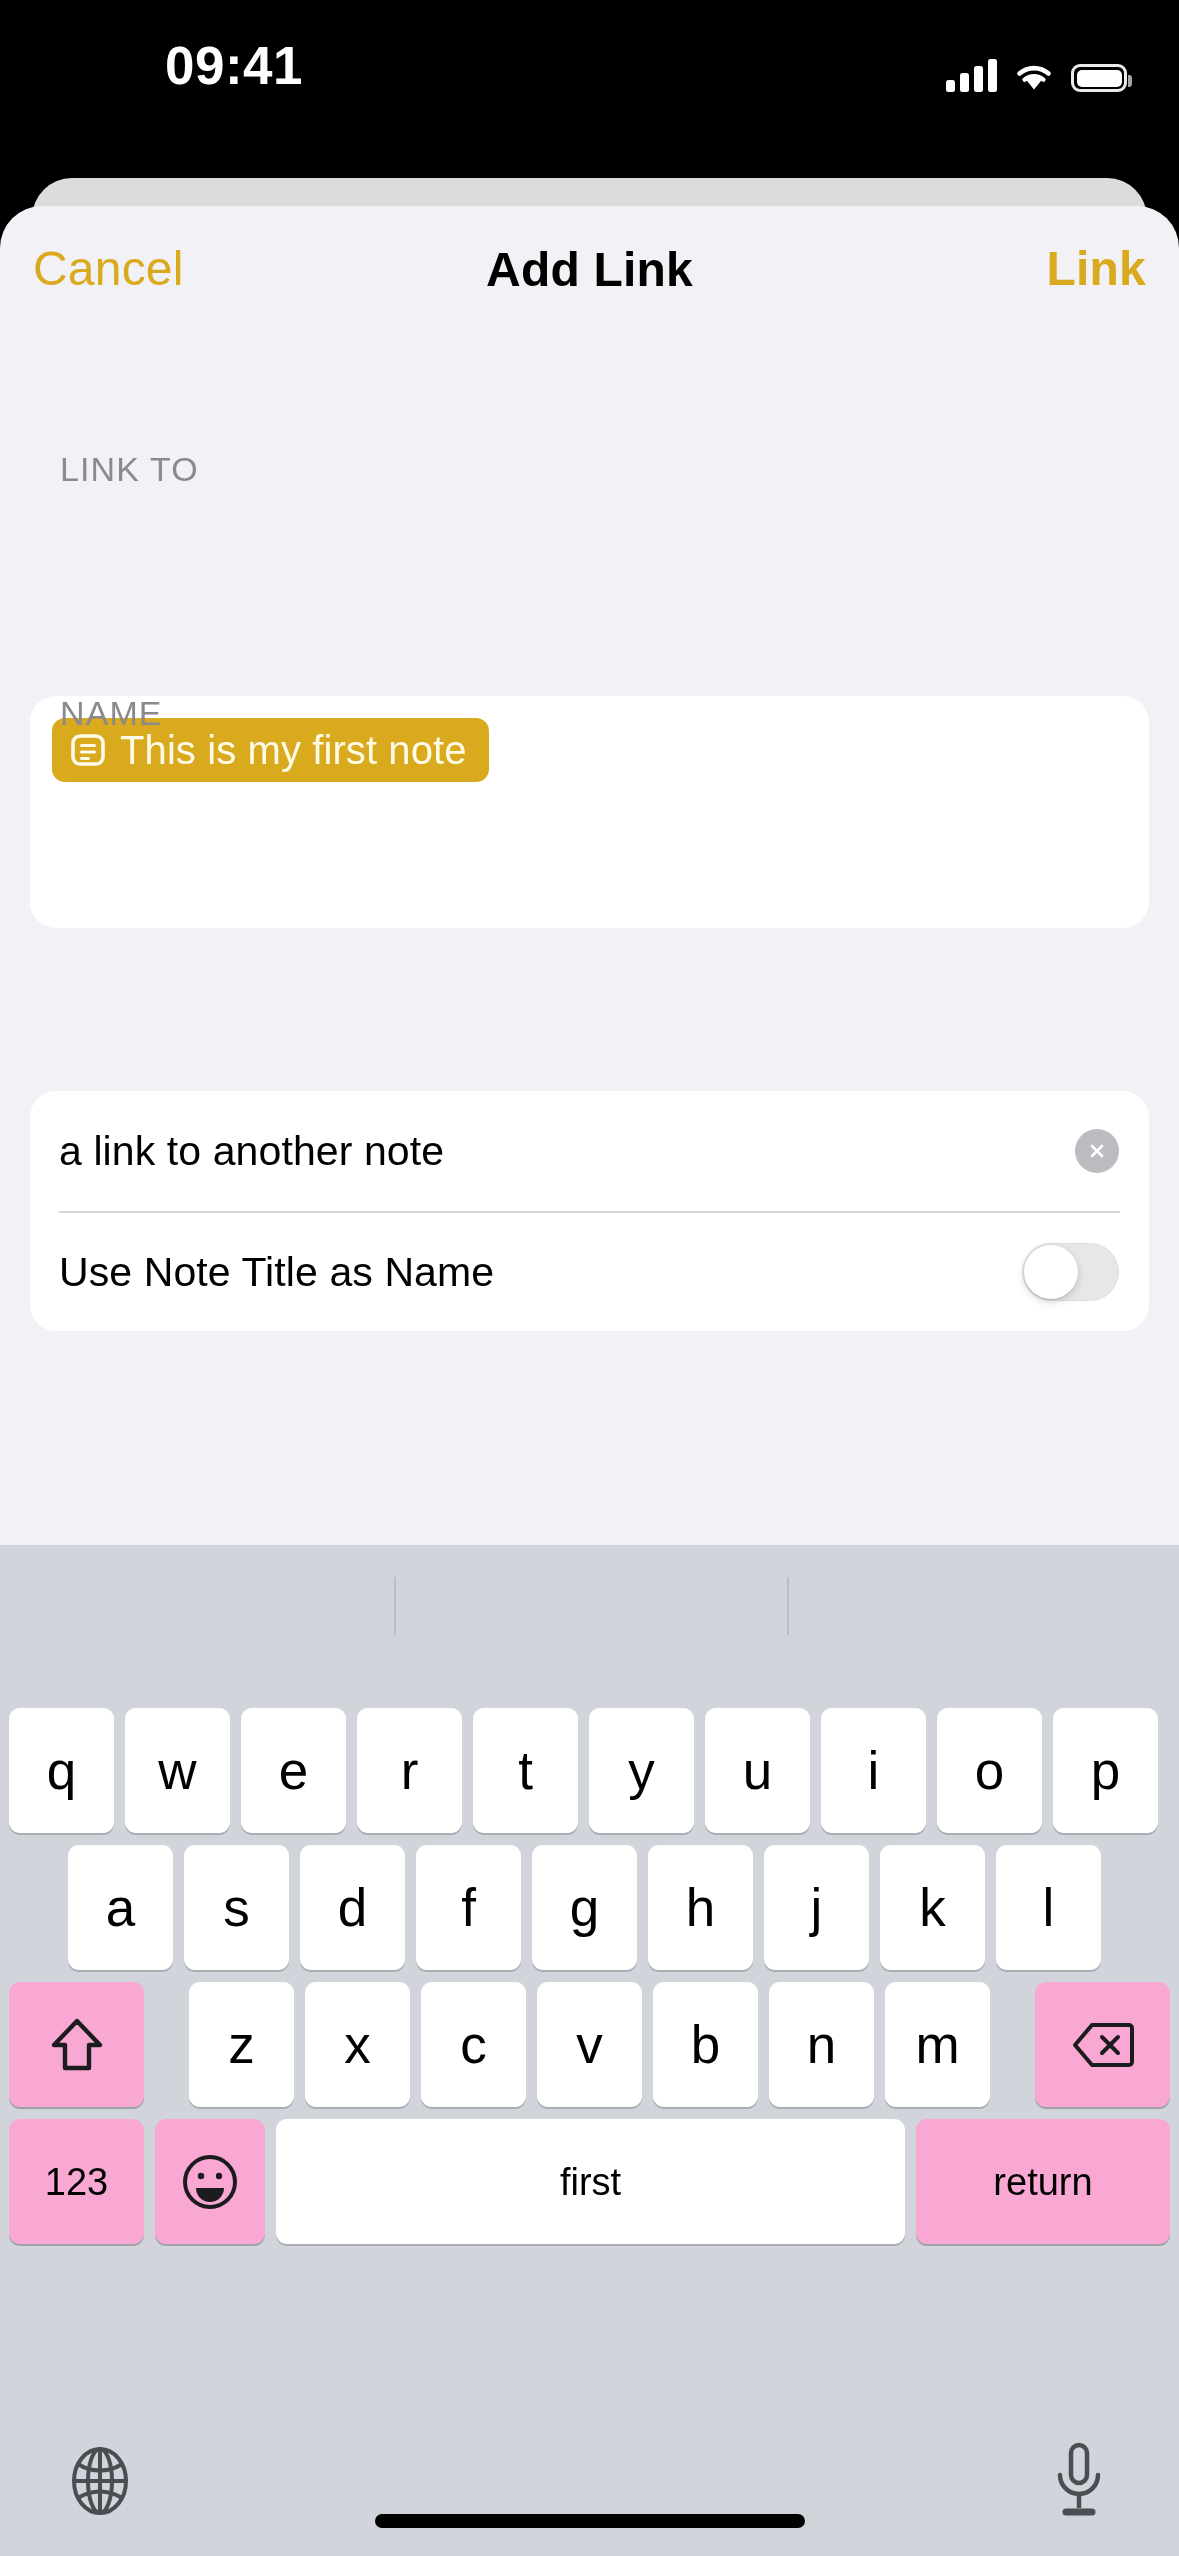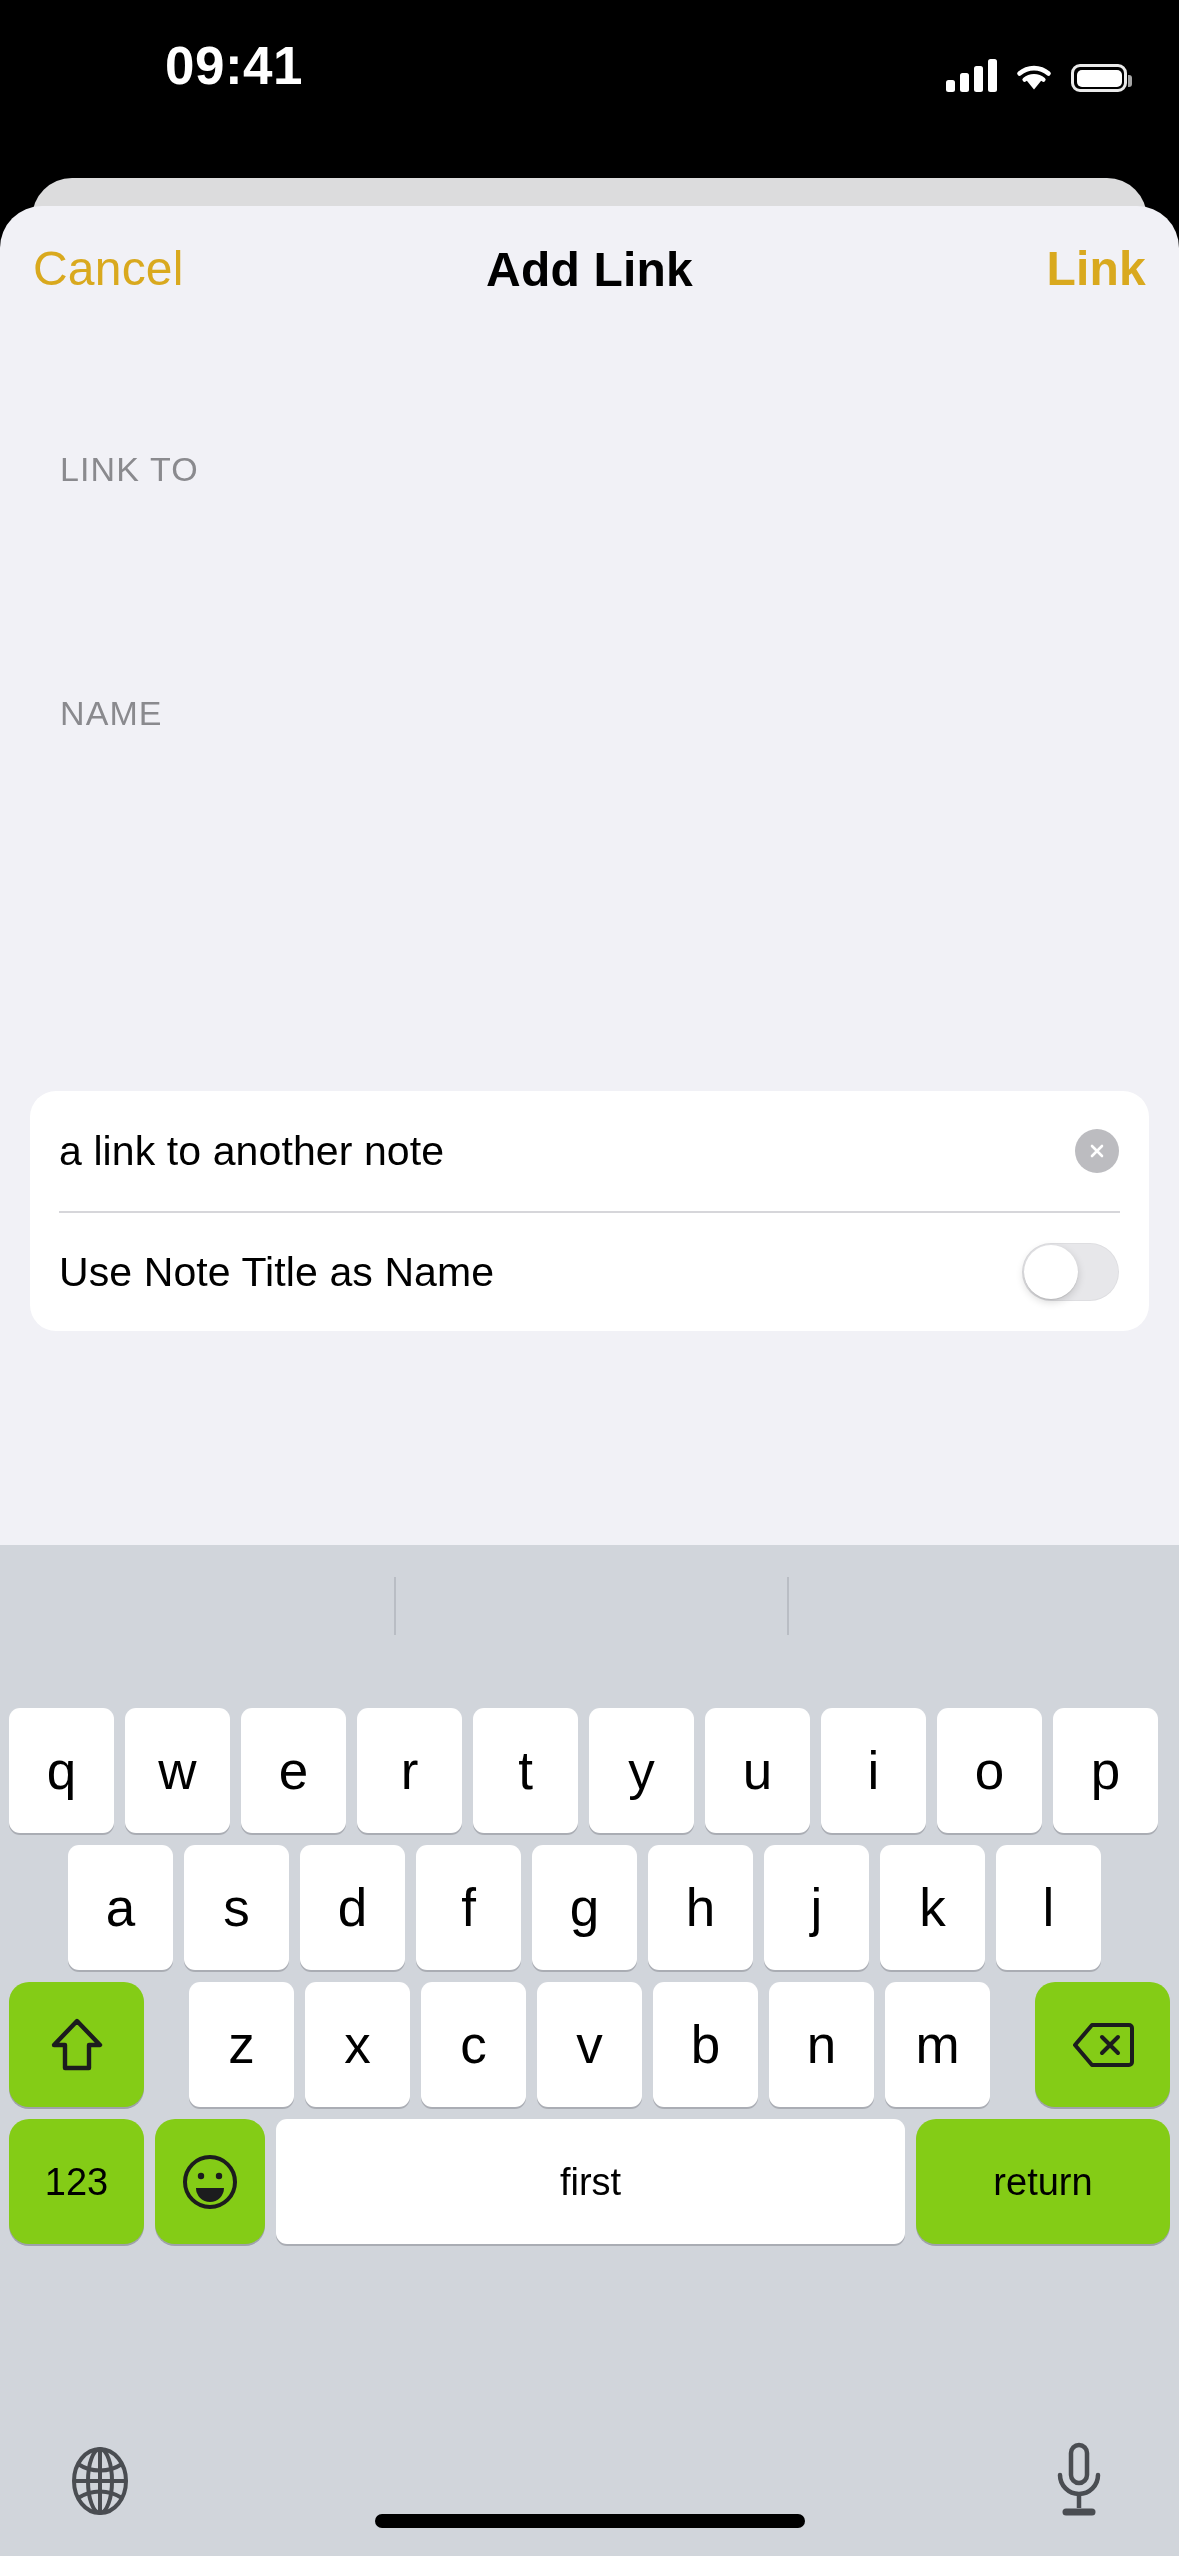--- a/index.html
+++ b/index.html
@@ -149,23 +149,22 @@
     position:absolute; top:32px; width:2px; height:58px; background:#b9bdc4;
   }
   .krow { position:absolute; left:0; width:1179px; display:flex; }
   .key {
     position:relative; background:#fff; border-radius:11px;
     display:flex; align-items:center; justify-content:center;
     box-shadow:0 2px 0 rgba(138,140,147,.55);
     font-size:53px; color:#000; line-height:1;
   }
   .key.dark {
-    background:#84cc16;
+    background:#f9a8d4;
     box-shadow:0 2px 0 rgba(125,129,137,.6);
-    border-radius:20px;
   }
   .key.small { font-size:38px; }
   .key svg { display:block; }
 
   
   .kb-bottom {
     position:absolute; left:0; top:890px; width:1179px; height:121px;
   }
   .globe-btn { position:absolute; left:50px; top:0; width:100px; height:92px;
     display:flex; align-items:center; justify-content:center; }
@@ -206,20 +205,31 @@
   <div class="sheet">
 
     <div class="navbar">
       <div class="nav-cancel">Cancel</div>
       <div class="nav-title">Add Link</div>
       <div class="nav-done">Link</div>
     </div>
 
     <div class="sec-header" style="left:60px; top:244px;">LINK TO</div>
 
+    <div class="card" id="card-linkto">
+      <div class="chip">
+        <svg class="chip-icon" viewBox="0 0 36 36">
+          <rect x="3" y="4" width="30" height="28" rx="7" fill="none" stroke="#fffbe9" stroke-width="3.6"></rect>
+          <rect x="10" y="12" width="16" height="3.1" rx="1.55" fill="#fffbe9"></rect>
+          <rect x="10" y="18.5" width="16" height="3.1" rx="1.55" fill="#fffbe9"></rect>
+          <rect x="10" y="25" width="10" height="3.1" rx="1.55" fill="#fffbe9"></rect>
+        </svg>
+        <span class="chip-label">This is my first note</span>
+      </div>
+    </div>
 
     <div class="sec-header" style="left:60px; top:488px;">NAME</div>
 
     <div class="card" id="card-name">
       <div class="field-row">
         <span class="field-value" placeholder="Name">a link to another note</span>
         <div class="clear-btn">
           <svg viewBox="0 0 24 24">
             <path d="M7 7 L17 17 M17 7 L7 17" stroke="#fff" stroke-width="2.6" stroke-linecap="round"></path>
           </svg>

